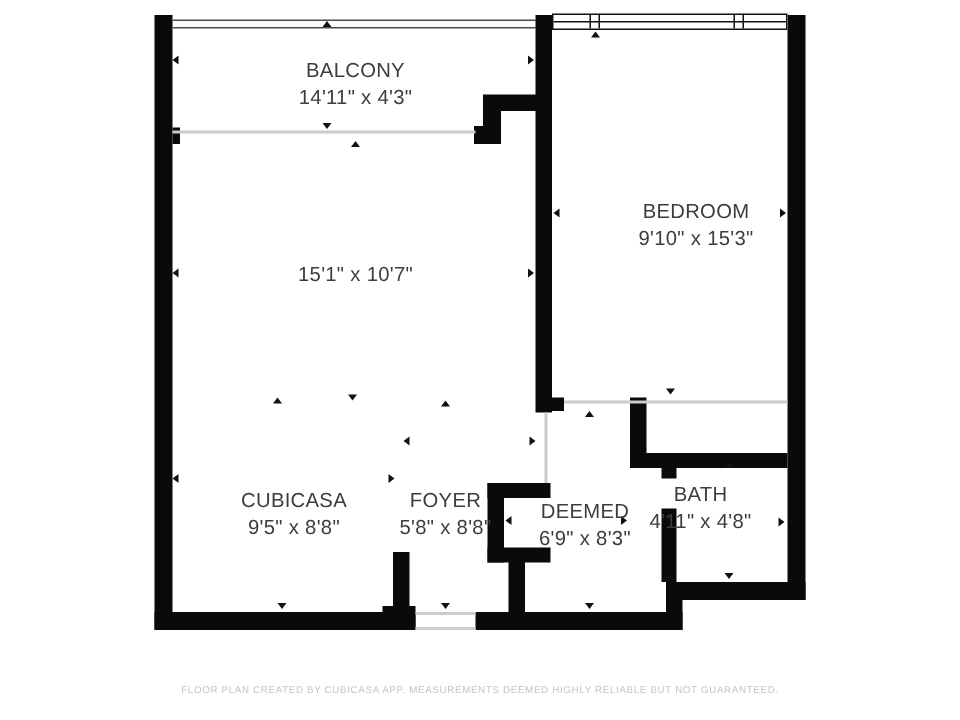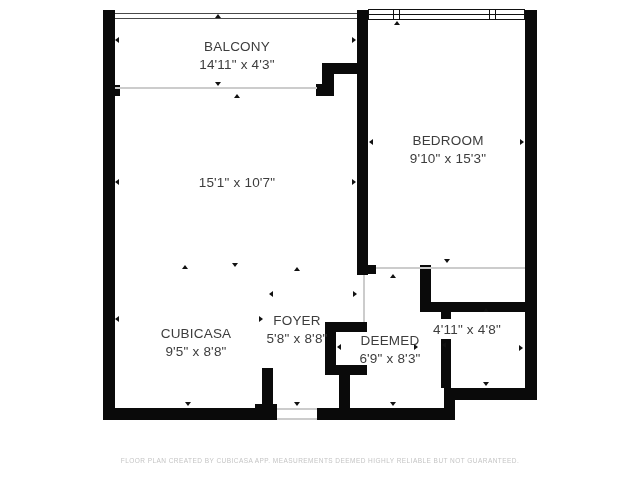--- a/index.html
+++ b/index.html
@@ -104,35 +104,36 @@
     <div class="arr a-left" style="left:444px;top:345px"></div>
     <div class="arr a-right" style="left:521px;top:348px"></div>
 
     <div class="room" style="left:157px;top:38px;width:160px">
       <div>BALCONY</div>
       <div>14'11" x 4'3"</div>
     </div>
     <div class="room" style="left:147px;top:174px;width:180px">
       <div>15'1" x 10'7"</div>
     </div>
-    <div class="room" style="left:368px;top:132px;width:160px">
+    <div class="room" style="left:384px;top:132px;width:160px">
       <div>BEDROOM</div>
       <div>9'10" x 15'3"</div>
     </div>
     <div class="room" style="left:126px;top:325px;width:140px">
       <div>CUBICASA</div>
       <div>9'5" x 8'8"</div>
     </div>
-    <div class="room" style="left:237px;top:312px;width:120px">
+    <div class="room" style="left:237px;top:325px;width:120px">
       <div>FOYER</div>
       <div>5'8" x 8'8"</div>
     </div>
     <div class="room" style="left:320px;top:332px;width:140px">
       <div>DEEMED</div>
       <div>6'9" x 8'3"</div>
     </div>
     <div class="room" style="left:397px;top:321px;width:140px">
+      <div>BATH</div>
       <div>4'11" x 4'8"</div>
     </div>
   </div>
 
   <div class="disclaimer">FLOOR PLAN CREATED BY CUBICASA APP. MEASUREMENTS DEEMED HIGHLY RELIABLE BUT NOT GUARANTEED.</div>
 </div>
 
 </body></html>

